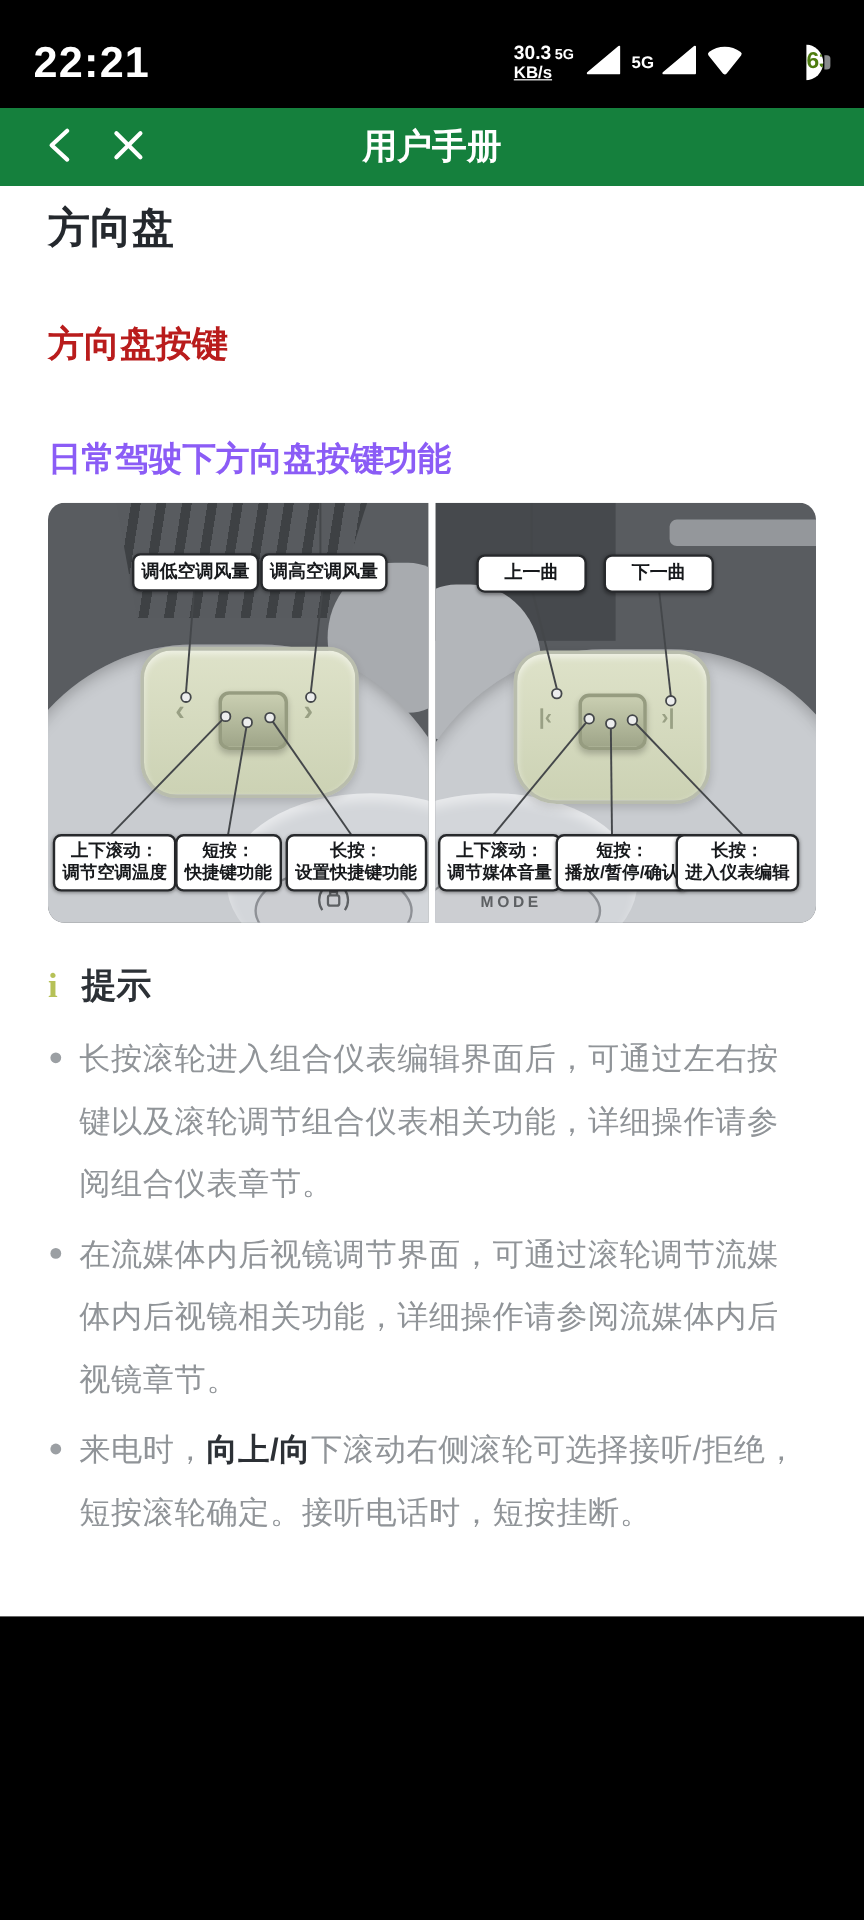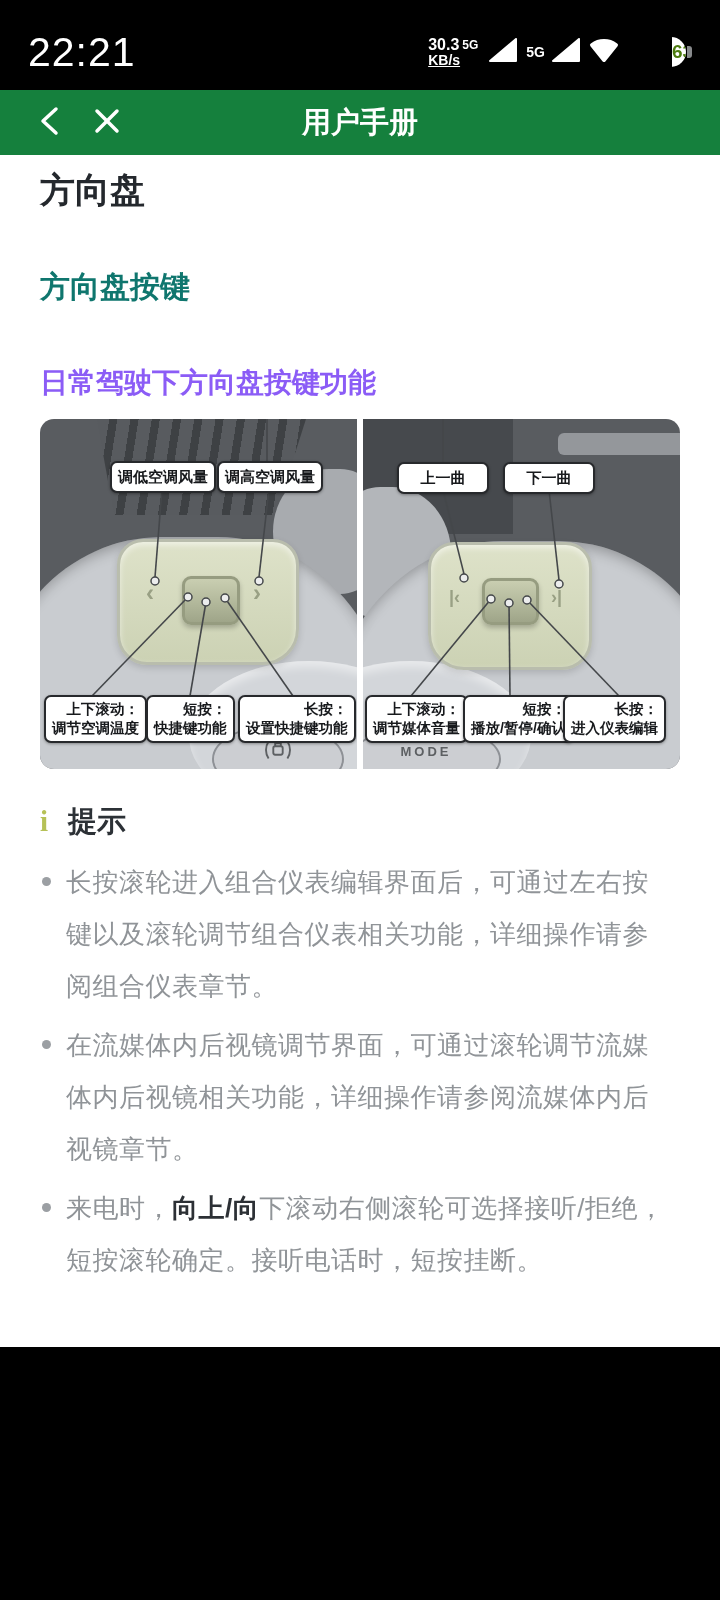--- a/index.html
+++ b/index.html
@@ -2,21 +2,21 @@
 <html><head>
 <meta charset="utf-8">
 <style>
   html,body{margin:0;padding:0;}
   body{width:720px;height:1600px;background:#000;overflow:hidden;position:relative;
        font-family:"Liberation Sans","DejaVu Sans",sans-serif;}
 
   
   .statusbar{position:absolute;top:0;left:0;width:720px;height:90px;background:#000;
     display:flex;align-items:center;justify-content:space-between;padding:0 28px;box-sizing:border-box;}
-  .sb-time{color:#fff;font-size:41px;font-weight:normal;letter-spacing:1px;padding-top:14px;}
+  .sb-time{color:#fff;font-size:36px;font-weight:bold;letter-spacing:1px;padding-top:14px;}
   .sb-right{display:flex;align-items:center;gap:9px;padding-top:14px;}
   .sb-speed{display:flex;flex-direction:column;align-items:flex-start;line-height:15px;color:#fff;}
   .sb-speed .row1{display:flex;align-items:flex-start;gap:3px;}
   .sb-speed .v{font-size:16px;font-weight:bold;}
   .sb-speed .t{font-size:12px;font-weight:bold;margin-top:1px;}
   .sb-speed .u{font-size:14px;font-weight:bold;text-decoration:underline;}
   .sb-5g{color:#fff;font-size:14px;font-weight:bold;margin-right:-4px;}
   .battery{display:flex;align-items:center;}
   .batt-body{width:58px;height:30px;border-radius:15px;overflow:hidden;display:flex;}
   .batt-fill{width:37px;background:#fff;color:#4d7c0f;font-size:19px;font-weight:bold;
@@ -27,21 +27,21 @@
   
   .appbar{position:absolute;top:90px;left:0;width:720px;height:65px;background:#15803d;
     display:flex;align-items:center;padding:0 36px;box-sizing:border-box;}
   .ab-btn{background:none;border:none;padding:0;margin:0;cursor:pointer;display:flex;align-items:center;}
   .ab-close{margin-left:30px;}
   .ab-title{position:absolute;left:0;right:0;text-align:center;color:#fff;font-size:29px;font-weight:600;pointer-events:none;}
 
   
   .content{position:absolute;top:155px;left:0;width:720px;height:1192px;background:#fff;overflow:hidden;}
   h1.h1{margin:12px 0 0 40px;font-size:35px;font-weight:bold;color:#24282d;}
-  h2.h2{margin:53px 0 0 40px;font-size:30px;font-weight:bold;color:#0f766e;}
+  h2.h2{margin:53px 0 0 40px;font-size:30px;font-weight:bold;color:#b91c1c;}
   h3.h3{margin:56px 0 0 40px;font-size:28px;font-weight:bold;color:#8b5cf6;}
 
   
   .fig{width:640px;margin:17px 0 0 40px;border-radius:14px;overflow:hidden;background:#fff;
        display:flex;gap:6px;}
   .half{position:relative;width:317px;height:350px;background:#595c60;overflow:hidden;}
   .vent{position:absolute;left:48px;top:0;width:218px;height:96px;
         background:repeating-linear-gradient(99deg,#3e4144 0 8px,#585b5f 8px 21px);
         clip-path:polygon(4% 0,100% 0,86% 100%,12% 100%);}
   .r-dark{position:absolute;left:0;top:0;width:150px;height:115px;background:#46494d;}
@@ -64,21 +64,21 @@
   .roller{position:absolute;border-radius:9px;border:3px solid #969c80;box-sizing:border-box;
           background:linear-gradient(180deg,#c9ceb1 0%,#b2b89b 55%,#9fa589 100%);
           box-shadow:0 3px 5px rgba(0,0,0,.22);}
   .half.lft .roller{left:142px;top:157px;width:58px;height:49px;}
   .half.rgt .roller{left:119px;top:159px;width:57px;height:47px;}
   .padglyph{position:absolute;color:#99a084;font-weight:bold;}
   .leader{position:absolute;left:0;top:0;}
   .lbl{position:absolute;background:#fff;border:2px solid #27292c;border-radius:7px;color:#17191c;
        font-weight:bold;text-align:center;box-shadow:0 1px 3px rgba(0,0,0,.35);box-sizing:border-box;z-index:4;}
   .lbl.one{font-size:15px;line-height:28px;height:32px;padding:0 6px;min-width:92px;white-space:nowrap;}
-  .lbl.two{font-size:14.5px;line-height:19px;padding:3px 6px;white-space:nowrap;text-align:right;}
+  .lbl.two{font-size:14.5px;line-height:19px;padding:3px 6px;white-space:nowrap;}
   .oval{position:absolute;background:#ccced2;border:2px solid #8e9196;border-radius:50%;
         display:flex;align-items:flex-start;justify-content:center;z-index:2;}
   .oval.horn{left:172px;top:305px;width:132px;height:70px;padding-top:12px;box-sizing:border-box;}
   .oval.mode{left:-12px;top:305px;width:150px;height:70px;padding-top:18px;box-sizing:border-box;
              color:#5d6063;font-size:13px;font-weight:bold;letter-spacing:3px;}
 
   
   .tiphead{display:flex;align-items:baseline;margin:33px 0 0 40px;}
   .tip-i{font-family:"Liberation Serif","DejaVu Serif",serif;font-weight:bold;font-size:29px;color:#b6c157;}
   .tip-title{font-size:29px;font-weight:bold;color:#2c3136;margin-left:20px;}

